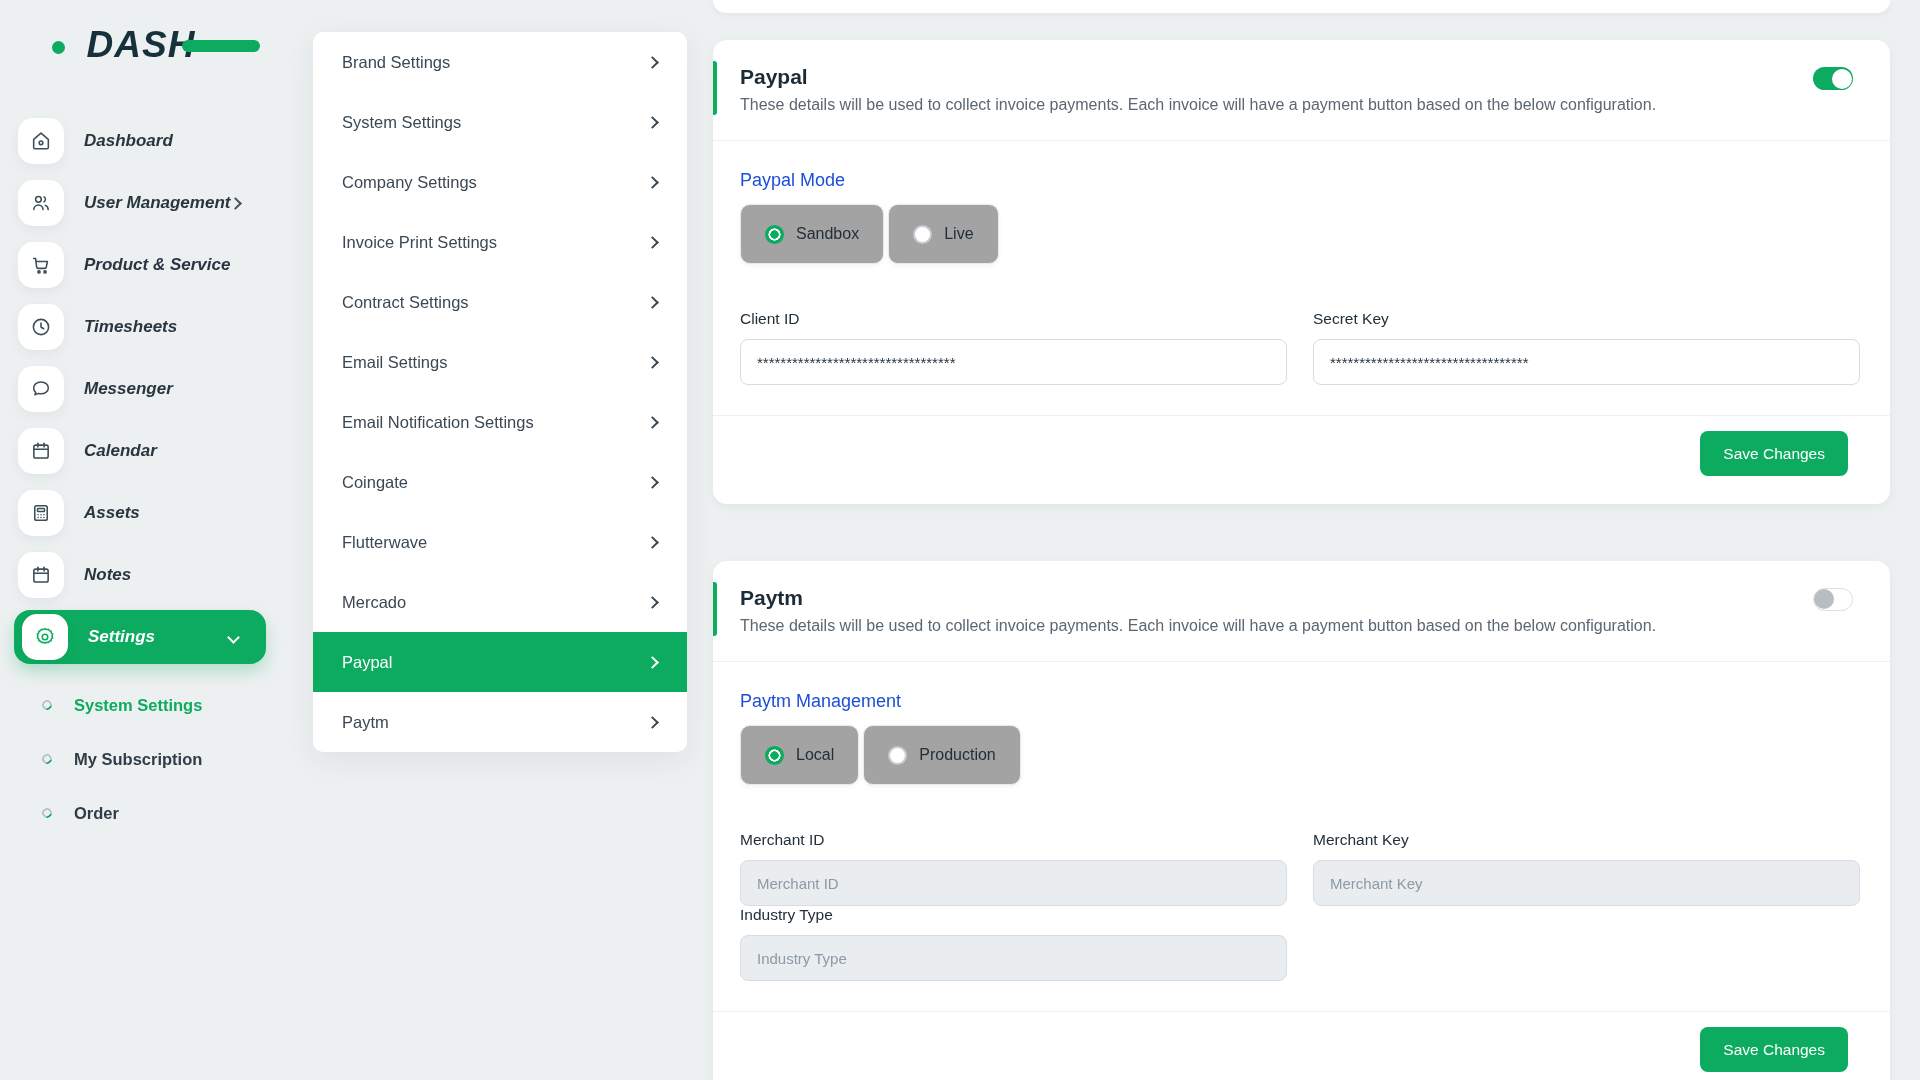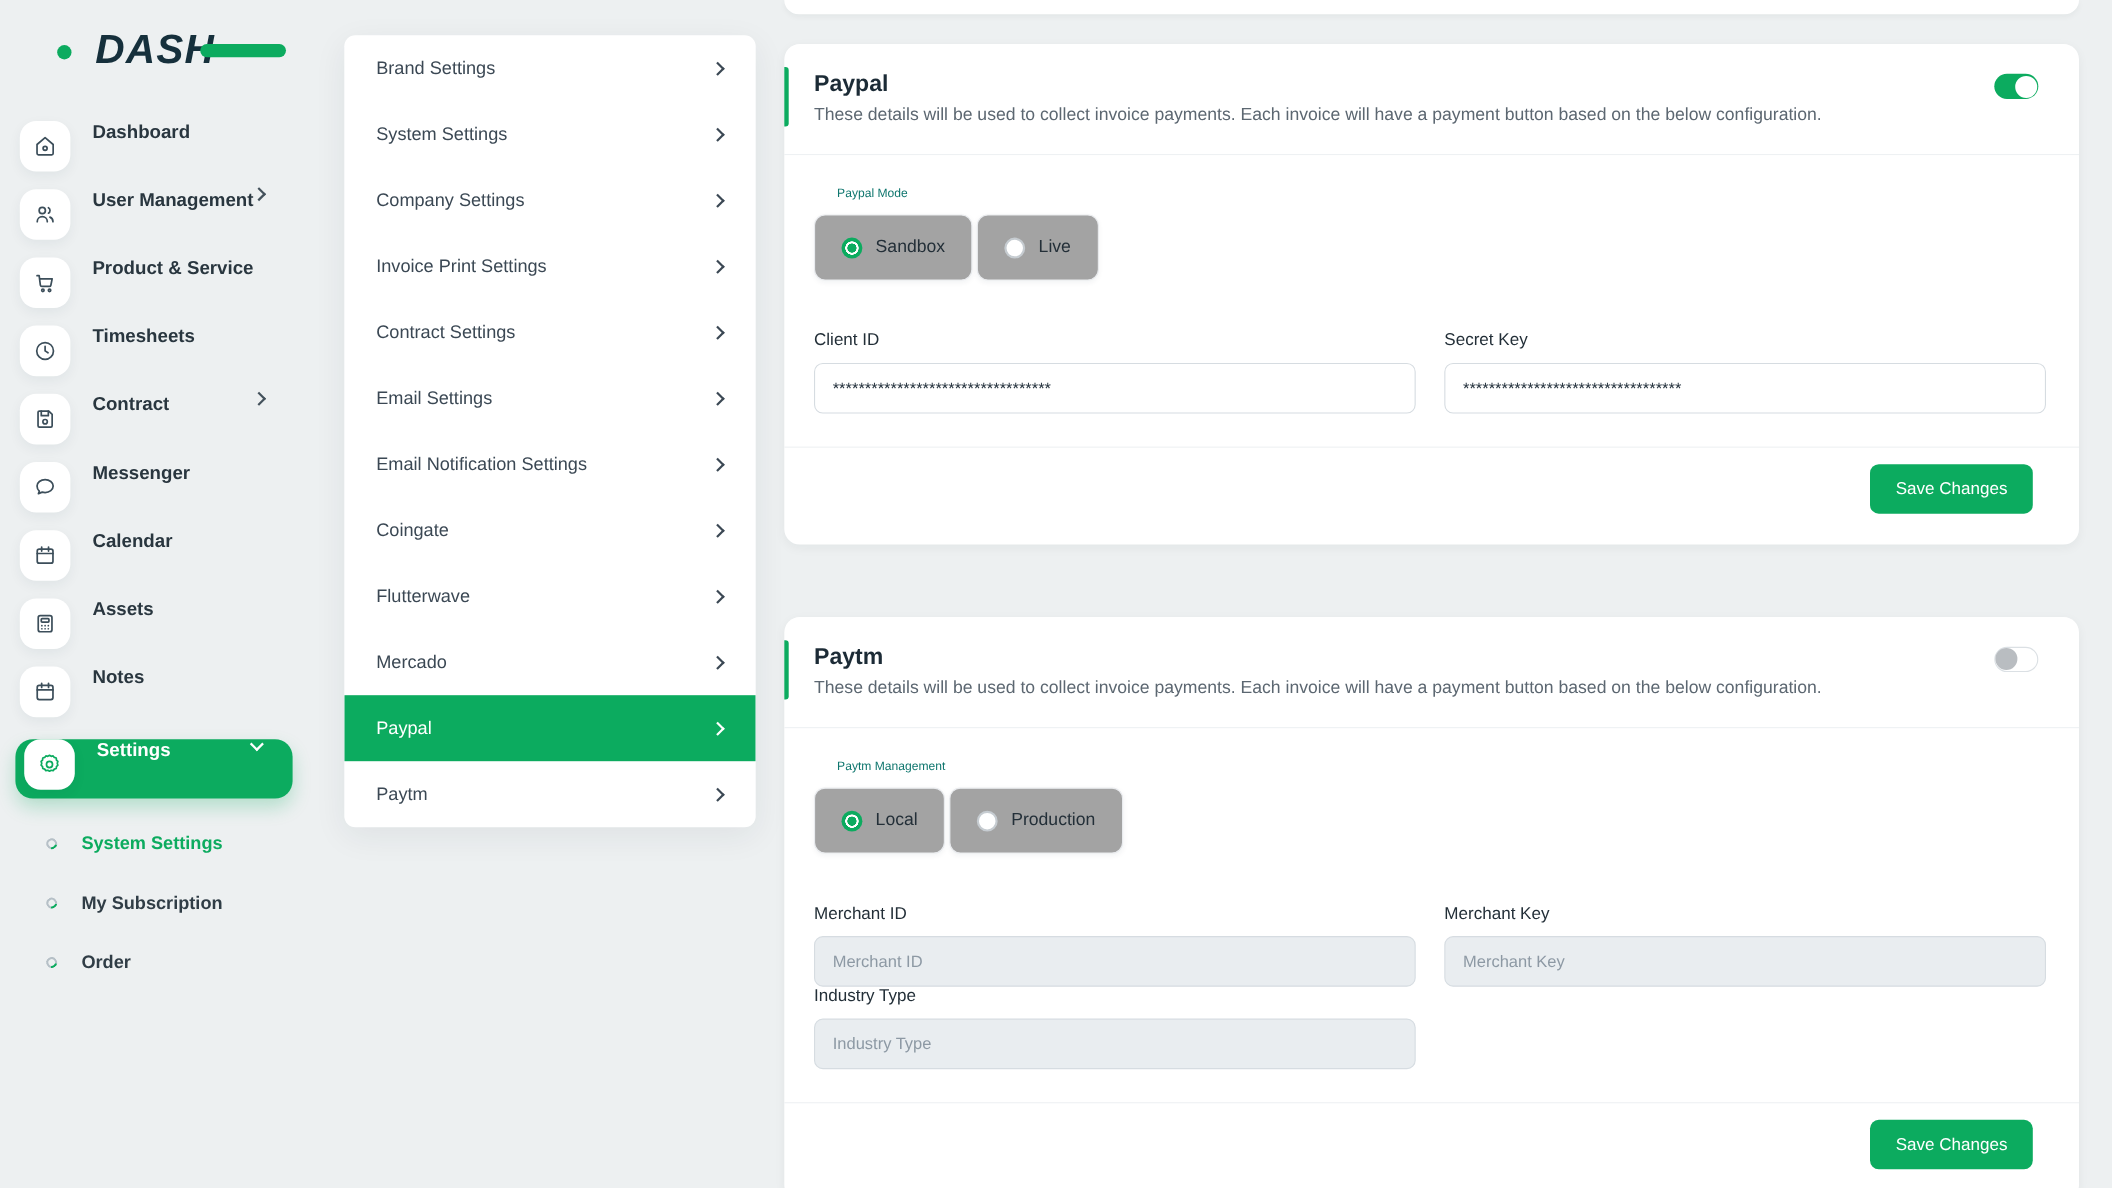--- a/index.html
+++ b/index.html
@@ -14,21 +14,21 @@
   :root { --green:#0cab5f; --green-dark:#0a9c56; --ink:#1c2b36; --muted:#5b6770; }
 
   
   .sidebar { position:absolute; left:0; top:0; width:282px; height:1080px; padding-top:24px; }
   .logo { position:relative; width:170px; margin:0 auto 44px auto; height:42px; display:flex; align-items:center; justify-content:center; }
   .logo-dot { position:absolute; left:-4px; top:17px; width:13px; height:13px; border-radius:50%; background:var(--green); }
   .logo-text { font-size:37px; font-weight:800; letter-spacing:1px; color:#16303c; font-style:italic; }
   .logo-bar { position:absolute; right:-34px; top:16px; width:78px; height:12px; border-radius:7px; background:var(--green); }
 
   .side-nav { display:flex; flex-direction:column; }
-  .side-item { height:62px; display:flex; padding-left:18px; position:relative; cursor:pointer; }
+  .side-item { height:62px; display:flex; align-items:center; padding-left:18px; position:relative; cursor:pointer;font-style:italic; }
   .icon-box { width:46px; height:46px; border-radius:15px; background:#ffffff; display:flex; align-items:center; justify-content:center; color:#3c4e5a; box-shadow:0 4px 12px rgba(25,45,60,.06); flex:0 0 46px; }
   .icon-box svg { width:22px; height:22px; }
   .side-label { margin-left:20px; font-size:17px; font-weight:600; color:#29363f; }
   .chev { width:9px; height:9px; border-right:2.2px solid #44525c; border-bottom:2.2px solid #44525c; transform:rotate(-45deg); position:absolute; right:42px; }
   .chev.down { transform:rotate(45deg); right:44px; }
   .side-item.active { background:var(--green); margin:4px 16px 4px 14px; padding-left:8px; height:54px; border-radius:16px; box-shadow:0 8px 16px rgba(12,171,95,.25); }
   .side-item.active .icon-box { color:var(--green); }
   .side-item.active .side-label { color:#ffffff; }
   .side-item.active .chev { border-color:#ffffff; right:28px; }
 
@@ -59,21 +59,21 @@
 
   .toggle { position:absolute; right:37px; top:27px; width:40px; height:23px; border-radius:12px; cursor:pointer; display:block; }
   .toggle.on { background:var(--green); }
   .toggle.on .knob { position:absolute; right:1.5px; top:1.5px; width:20px; height:20px; border-radius:50%; background:#ffffff; }
   .toggle.off { background:#ffffff; border:1.5px solid #dbe0e4; }
   .toggle.off .knob { position:absolute; left:0px; top:0px; width:20px; height:20px; border-radius:50%; background:#b9bdc1; }
 
   .divider { border-top:1px solid #eef1f3; }
 
   .card-body { padding:29px 30px 0 27px; }
-  .group-label { font-size:11px; color:#0f766e; margin-bottom:13px;margin-left:21px; }
+  .group-label { font-size:18px; color:#1d4ed8; margin-bottom:13px; }
   .radio-row { display:flex; gap:4px; margin-bottom:46px; }
   .radio-card { display:flex; align-items:center; gap:12px; background:#a3a3a3; border:1px solid #e9ebee; border-radius:10px; padding:0 24px; height:60px; box-shadow:0 2px 5px rgba(25,40,55,.05); cursor:pointer; }
   .radio-dot { width:19px; height:19px; border-radius:50%; flex:0 0 19px; }
   .radio-dot.checked { background:radial-gradient(closest-side,var(--green) 42%,#ffffff 46% 62%,var(--green) 66%); }
   .radio-dot.unchecked { border:2px solid #c6ccd1; background:#ffffff; }
   .radio-label { font-size:16px; color:#232f38; }
 
   .fields { display:grid; column-gap:26px; }
   .fields.two { grid-template-columns:1fr 1fr; }
   .fields.three { grid-template-columns:1fr 1fr; }
@@ -127,31 +127,20 @@
         <span class="side-label">Product &amp; Service</span>
       </div>
       <div class="side-item">
         <span class="icon-box">
           <svg viewBox="0 0 24 24" fill="none" stroke="currentColor" stroke-width="1.7" stroke-linecap="round" stroke-linejoin="round">
             <circle cx="12" cy="12" r="8.3"></circle>
             <path d="M12 7.6V12l2.9 1.9"></path>
           </svg>
         </span>
         <span class="side-label">Timesheets</span>
-      </div>
-      <div class="side-item">
-        <span class="icon-box">
-          <svg viewBox="0 0 24 24" fill="none" stroke="currentColor" stroke-width="1.7" stroke-linecap="round" stroke-linejoin="round">
-            <path d="M5 5.3A1.3 1.3 0 0 1 6.3 4h9.4L19 7.3v11.4a1.3 1.3 0 0 1-1.3 1.3H6.3A1.3 1.3 0 0 1 5 18.7z"></path>
-            <path d="M8.2 4v4.6h7V4"></path>
-            <circle cx="12" cy="14.6" r="2.2"></circle>
-          </svg>
-        </span>
-        <span class="side-label">Contract</span>
-        <span class="chev"></span>
       </div>
       <div class="side-item">
         <span class="icon-box">
           <svg viewBox="0 0 24 24" fill="none" stroke="currentColor" stroke-width="1.7" stroke-linecap="round" stroke-linejoin="round">
             <path d="M20 10.8c0 3.6-3.6 6.4-8 6.4-1 0-1.9-.14-2.8-.4L5.4 18.3l.9-2.4C4.9 14.7 4 12.8 4 10.8c0-3.6 3.6-6.4 8-6.4s8 2.8 8 6.4z"></path>
           </svg>
         </span>
         <span class="side-label">Messenger</span>
       </div>
       <div class="side-item">

